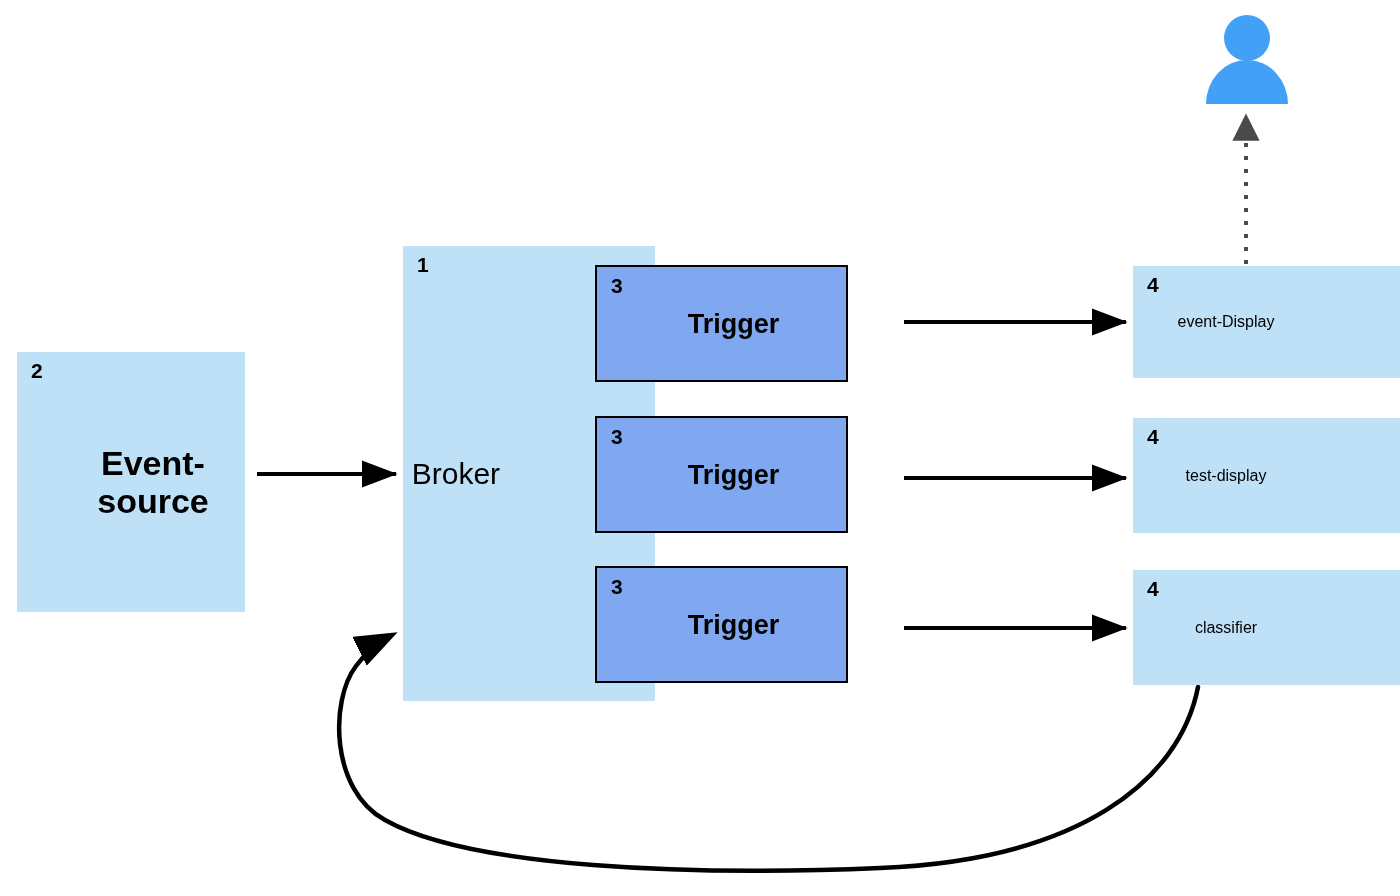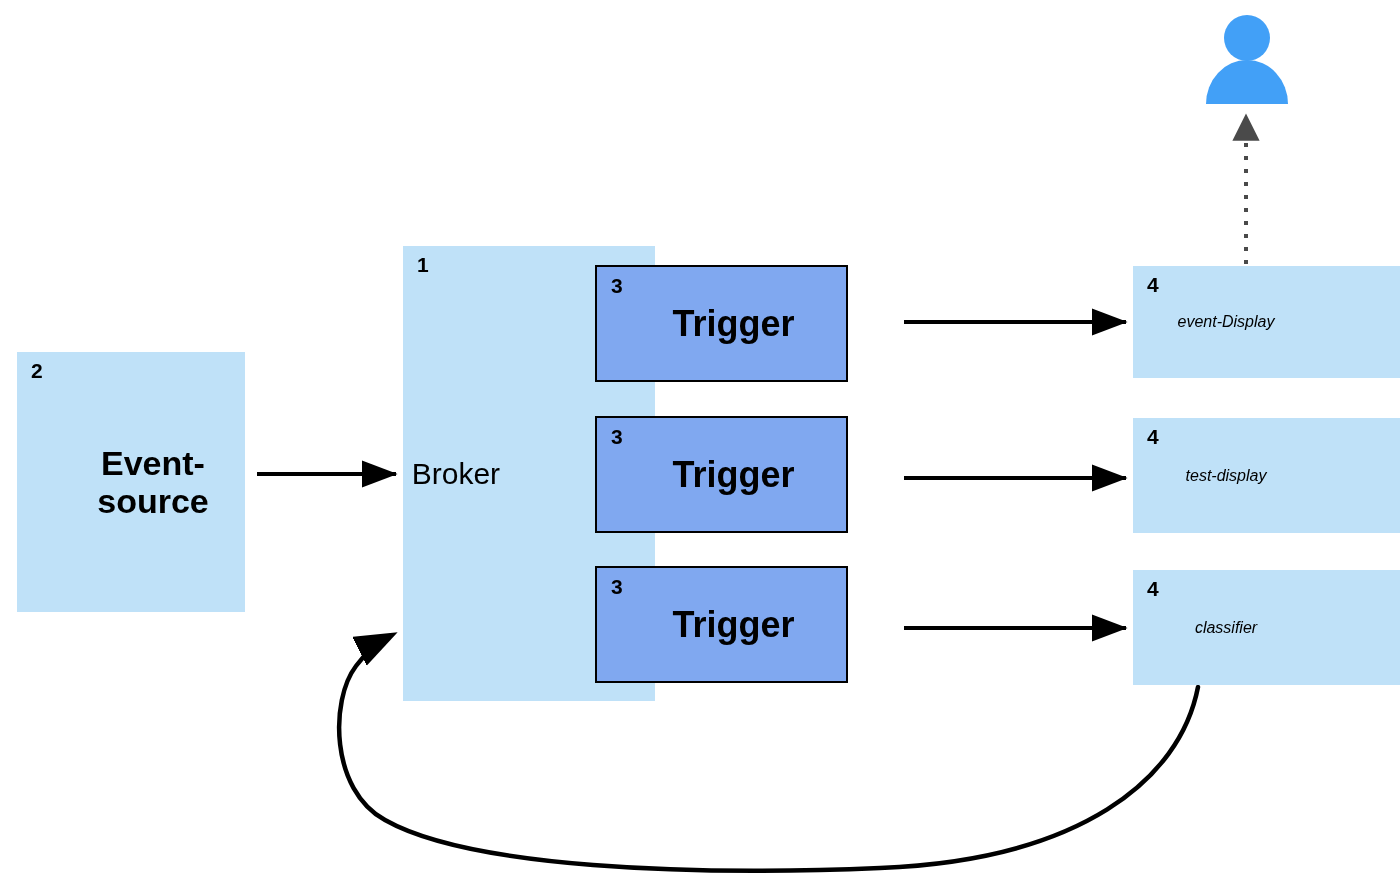--- a/index.html
+++ b/index.html
@@ -64,21 +64,21 @@
   }
   .label-broker {
     top: 50%;
     transform: translateY(-50%);
     font-size: 30px;
     font-weight: normal;
   }
   .label-trigger {
     top: 50%;
     transform: translateY(-50%);
-    font-size: 36px;
+    font-size: 27px;
     font-weight: bold;
   }
   .label-service {
     top: 50%;
     transform: translateY(-50%);
     font-size: 16px;
     font-weight: normal;
   }
 
   
@@ -93,21 +93,21 @@
   #box-service-2   { left: 1133px; top: 418px; width: 300px; height: 115px; }
   #box-service-3   { left: 1133px; top: 570px; width: 300px; height: 115px; }
 
   
   #box-broker .label-broker { right: 58%; left: 0; }
 
   
   .box-trigger .label-trigger { left: 24px; }
 
   
-  .box-light .label-service { left: 16px; right: 130px; font-style: italic; }
+  .box-light .label-service { left: 16px; right: 130px; }
 
   
   #reply-caption {
     position: absolute;
     left: 758px;
     top: 748px;
     width: 230px;
     text-align: center;
     font-size: 16px;
     font-weight: bold;

